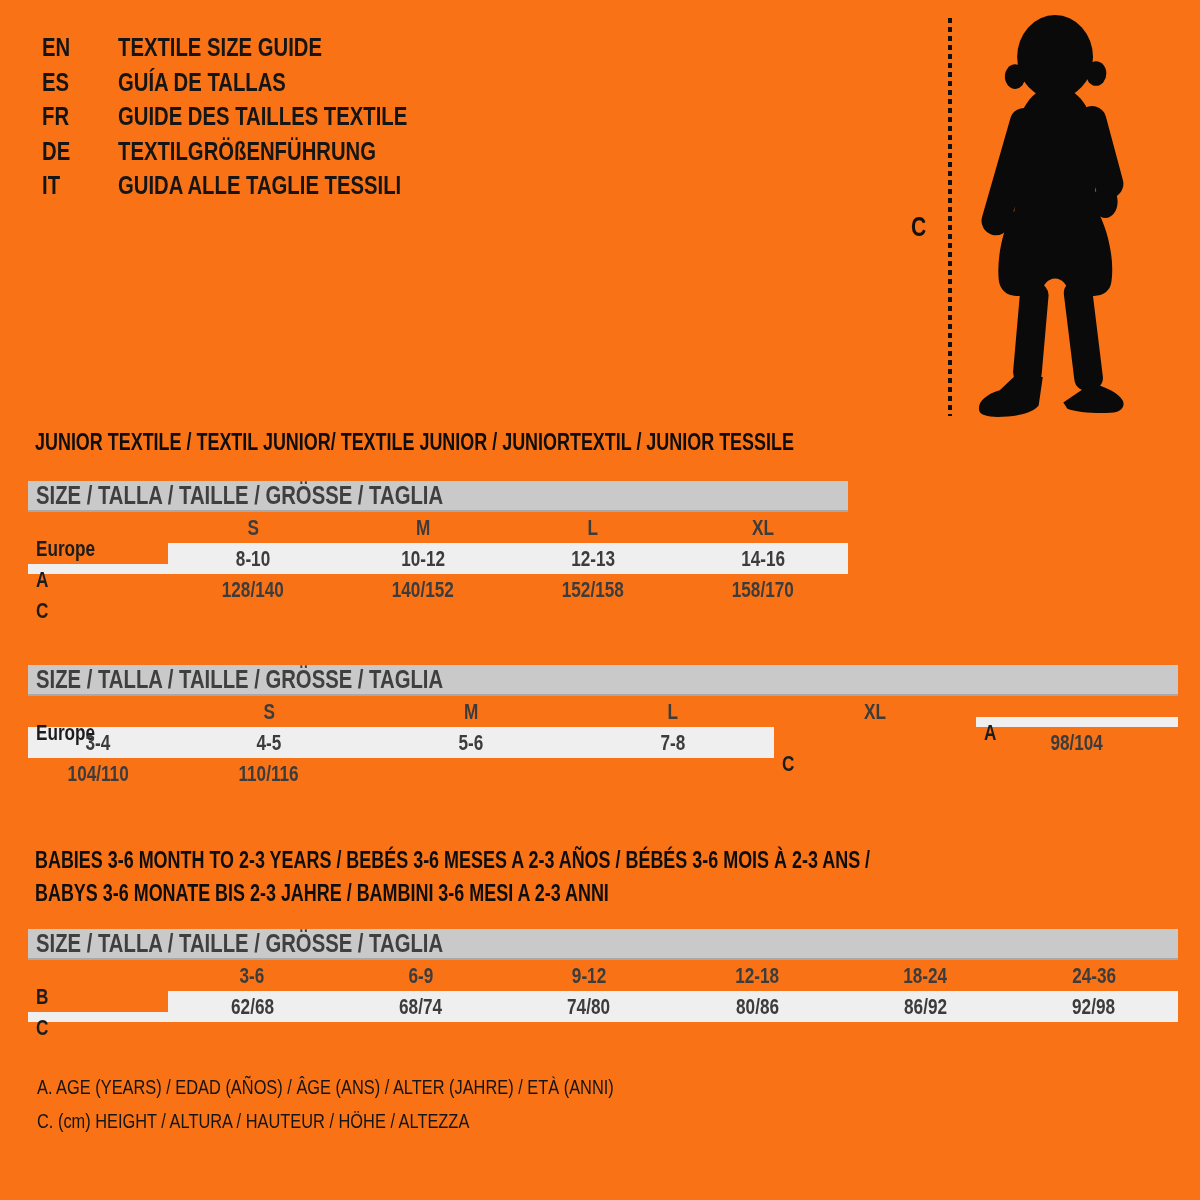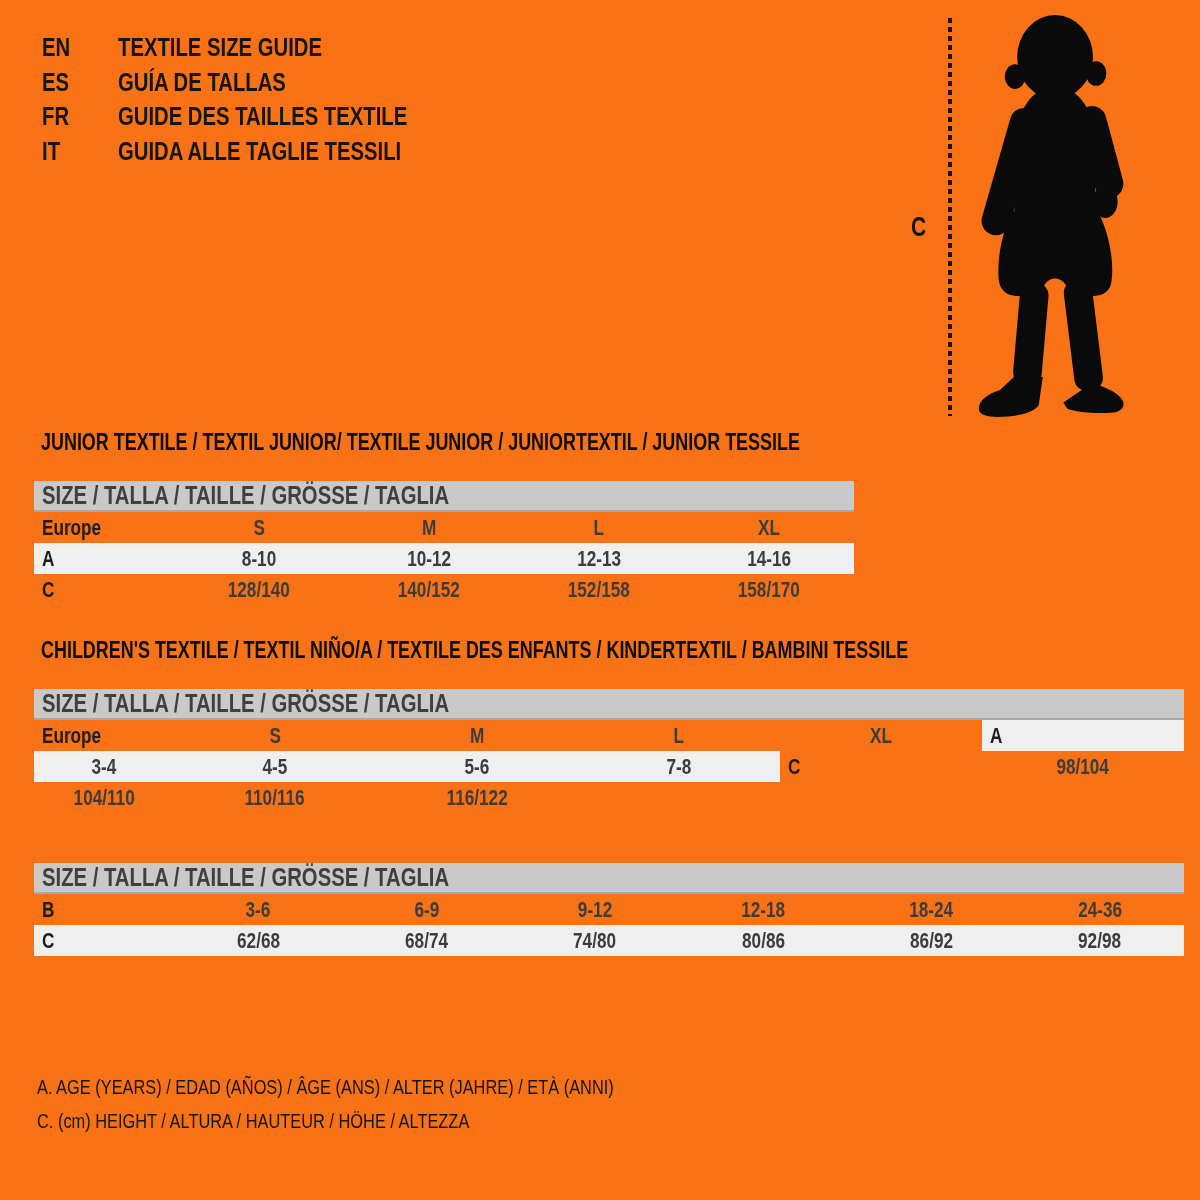--- a/index.html
+++ b/index.html
@@ -20,32 +20,32 @@
   .figure{position:absolute;left:900px;top:0;width:300px;height:440px;}
   .measure-line{
     position:absolute;left:48px;top:18px;width:4px;height:398px;
     background:repeating-linear-gradient(to bottom,#111 0 5px,transparent 5px 9px);
   }
   .measure-label{position:absolute;left:6px;top:212px;width:32px;text-align:center;
     font-size:27px;font-weight:700;color:#111;}
   .baby-svg{position:absolute;left:62px;top:12px;}
 
   
-  .sec{position:absolute;left:34px;}
+  .sec{position:absolute;left:28px;}
   .sec-title{line-height:24px;font-size:23px;font-weight:700;color:#0e0e0e;padding-left:7px;}
   .sec-title.multi{line-height:33px;}
   .tbl{margin-top:27px;}
   .tbl.tight{margin-top:19px;}
   .size-bar{
     height:31px;line-height:29px;background:#c9c9c9;border-bottom:2px solid #a9a9a9;box-sizing:border-box;
     font-size:26px;font-weight:700;color:#3f3f3f;padding-left:8px;
   }
   .grid{display:grid;grid-auto-rows:31px;width:100%;}
   .cell{line-height:31px;font-size:22px;overflow:visible;}
-  .cell.lab{text-align:left;padding-left:8px;font-weight:700;color:#1c1c1c;}
+  .cell.lab{text-align:left;padding-left:8px;font-weight:700;color:#1c1c1c;margin-top:21px;}
   .cell.val{text-align:center;font-weight:700;color:#3c3c3c;}
   .cell.hdr{color:#3c3c3c;}
   .cell.shaded{background:#efefef;}
 
   
   .footnotes{position:absolute;left:30px;top:1070px;}
   .footnote{line-height:34px;font-size:21px;font-weight:400;color:#151515;padding-left:7px;}
 </style>
 </head>
 <body>
@@ -57,20 +57,24 @@
       <span class="cond">EN</span>
       <span class="cond">TEXTILE SIZE GUIDE</span>
     </div>
     <div class="lang-row">
       <span class="cond">ES</span>
       <span class="cond">GUÍA DE TALLAS</span>
     </div>
     <div class="lang-row">
       <span class="cond">FR</span>
       <span class="cond">GUIDE DES TAILLES TEXTILE</span>
+    </div>
+    <div class="lang-row">
+      <span class="cond">DE</span>
+      <span class="cond">TEXTILGRÖßENFÜHRUNG</span>
     </div>
     <div class="lang-row">
       <span class="cond">IT</span>
       <span class="cond">GUIDA ALLE TAGLIE TESSILI</span>
     </div>
   </div>
 
   <div class="figure">
     <div class="measure-label cond">C</div>
     <div class="measure-line"></div>
@@ -110,44 +114,46 @@
           <div class="cell lab"><span class="cond">C</span></div>
           <div class="cell val"><span class="cond-c">128/140</span></div>
           <div class="cell val"><span class="cond-c">140/152</span></div>
           <div class="cell val"><span class="cond-c">152/158</span></div>
           <div class="cell val"><span class="cond-c">158/170</span></div>
         </div>
     </div>
   </section>
 
   <section class="sec" style="top:638px;width:1150px;">
-    <div class="sec-title"><span class="cond">CHILDREN'S TEXTILE / TEXTIL NIÑO/A / TEXTILE DES ENFANTS / KINDERTEXTIL / BAMBINI TESSILE</span></div>
     <div class="tbl">
       <div class="size-bar"><span class="cond">SIZE / TALLA / TAILLE / GRÖSSE / TAGLIA</span></div>
       <div class="grid" style="grid-template-columns: 140px repeat(5, 1fr);">
           <div class="cell lab"><span class="cond">Europe</span></div>
           <div class="cell val hdr"><span class="cond-c">S</span></div>
           <div class="cell val hdr"><span class="cond-c">M</span></div>
           <div class="cell val hdr"><span class="cond-c">L</span></div>
           <div class="cell val hdr"><span class="cond-c">XL</span></div>
           <div class="cell lab shaded"><span class="cond">A</span></div>
           <div class="cell val shaded"><span class="cond-c">3-4</span></div>
           <div class="cell val shaded"><span class="cond-c">4-5</span></div>
           <div class="cell val shaded"><span class="cond-c">5-6</span></div>
           <div class="cell val shaded"><span class="cond-c">7-8</span></div>
           <div class="cell lab"><span class="cond">C</span></div>
           <div class="cell val"><span class="cond-c">98/104</span></div>
           <div class="cell val"><span class="cond-c">104/110</span></div>
           <div class="cell val"><span class="cond-c">110/116</span></div>
-          <div class="cell val"><span class="cond-c">116/122</span></div>
         </div>
     </div>
   </section>
 
   <section class="sec" style="top:844px;width:1150px;">
+    <div class="sec-title multi">
+      <span class="cond">BABIES 3-6 MONTH TO 2-3 YEARS / BEBÉS 3-6 MESES A 2-3 AÑOS / BÉBÉS 3-6 MOIS À 2-3 ANS /</span><br>
+      <span class="cond">BABYS 3-6 MONATE BIS 2-3 JAHRE / BAMBINI 3-6 MESI A 2-3 ANNI</span>
+    </div>
     <div class="tbl tight">
       <div class="size-bar"><span class="cond">SIZE / TALLA / TAILLE / GRÖSSE / TAGLIA</span></div>
       <div class="grid" style="grid-template-columns: 140px repeat(6, 1fr);">
           <div class="cell lab"><span class="cond">B</span></div>
           <div class="cell val"><span class="cond-c">3-6</span></div>
           <div class="cell val"><span class="cond-c">6-9</span></div>
           <div class="cell val"><span class="cond-c">9-12</span></div>
           <div class="cell val"><span class="cond-c">12-18</span></div>
           <div class="cell val"><span class="cond-c">18-24</span></div>
           <div class="cell val"><span class="cond-c">24-36</span></div>

